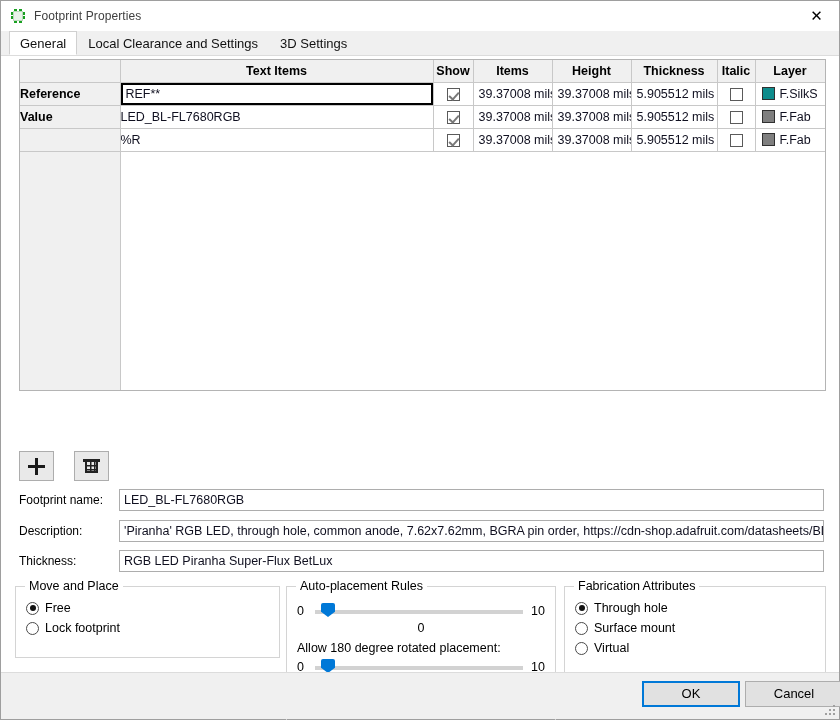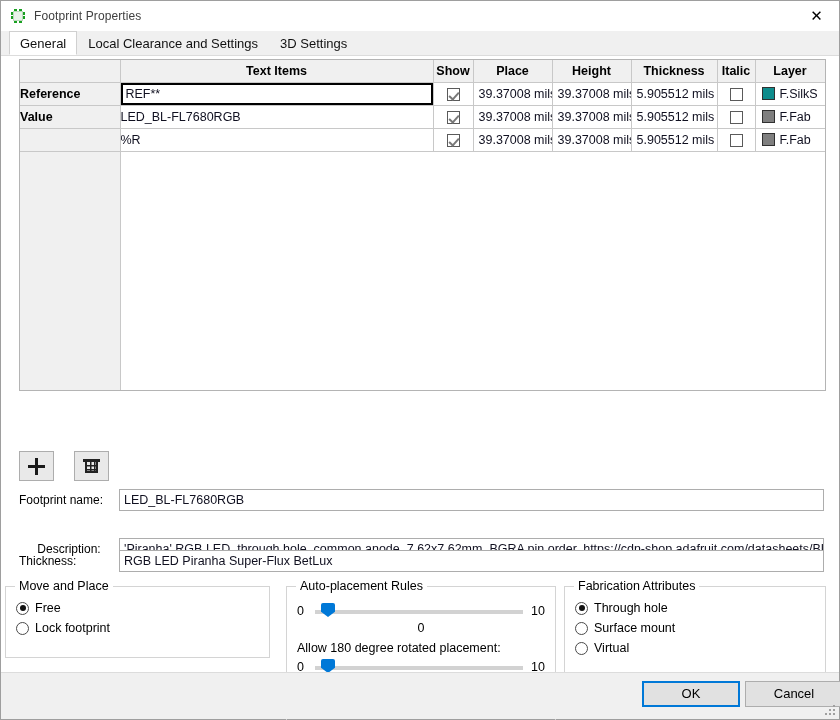--- a/index.html
+++ b/index.html
@@ -427,21 +427,21 @@
           <col style="width:79px">
           <col style="width:86px">
           <col style="width:38px">
           <col style="width:70px">
         </colgroup>
         <thead>
           <tr>
             <th class="corner"></th>
             <th>Text Items</th>
             <th>Show</th>
-            <th>Place</th>
+            <th>Items</th>
             <th>Height</th>
             <th>Thickness</th>
             <th>Italic</th>
             <th>Layer</th>
           </tr>
         </thead>
         <tbody>
           <tr>
             <td class="rowhdr">Reference</td>
             <td class="cell sel">
@@ -518,30 +518,30 @@
           <div class="lid"></div>
             <div class="can"></div>
         </div>
       </div>
     </div>
 
     <div class="fieldrow" style="top:433px; width:805px;">
       <div class="lab">Footprint name:</div>
       <div class="inp" style="width:705px;">LED_BL-FL7680RGB</div>
     </div>
-    <div class="fieldrow" style="top:482px; width:805px;text-align:center;">
+    <div class="fieldrow" style="top:464px; width:805px;">
       <div class="lab">Description:</div>
       <div class="inp" style="width:705px;">'Piranha' RGB LED, through hole, common anode, 7.62x7.62mm, BGRA pin order, https://cdn-shop.adafruit.com/datasheets/BL-FL7680RGBC-X.pdf</div>
     </div>
     <div class="fieldrow" style="top:494px; width:805px;">
       <div class="lab">Thickness:</div>
       <div class="inp" style="width:705px;">RGB LED Piranha Super-Flux BetLux</div>
     </div>
 
-    <div class="groupbox" style="left:4px; top:530px; width:265px; height:72px;">
+    <div class="groupbox" style="left:14px; top:530px; width:265px; height:72px;">
       <div class="gtitle">Move and Place</div>
       <div style="padding:14px 0 0 10px;">
         <div class="radio-row">
           <span class="radio on"></span>
           <span>Free</span>
         </div>
         <div class="radio-row">
           <span class="radio"></span>
           <span>Lock footprint</span>
         </div>

